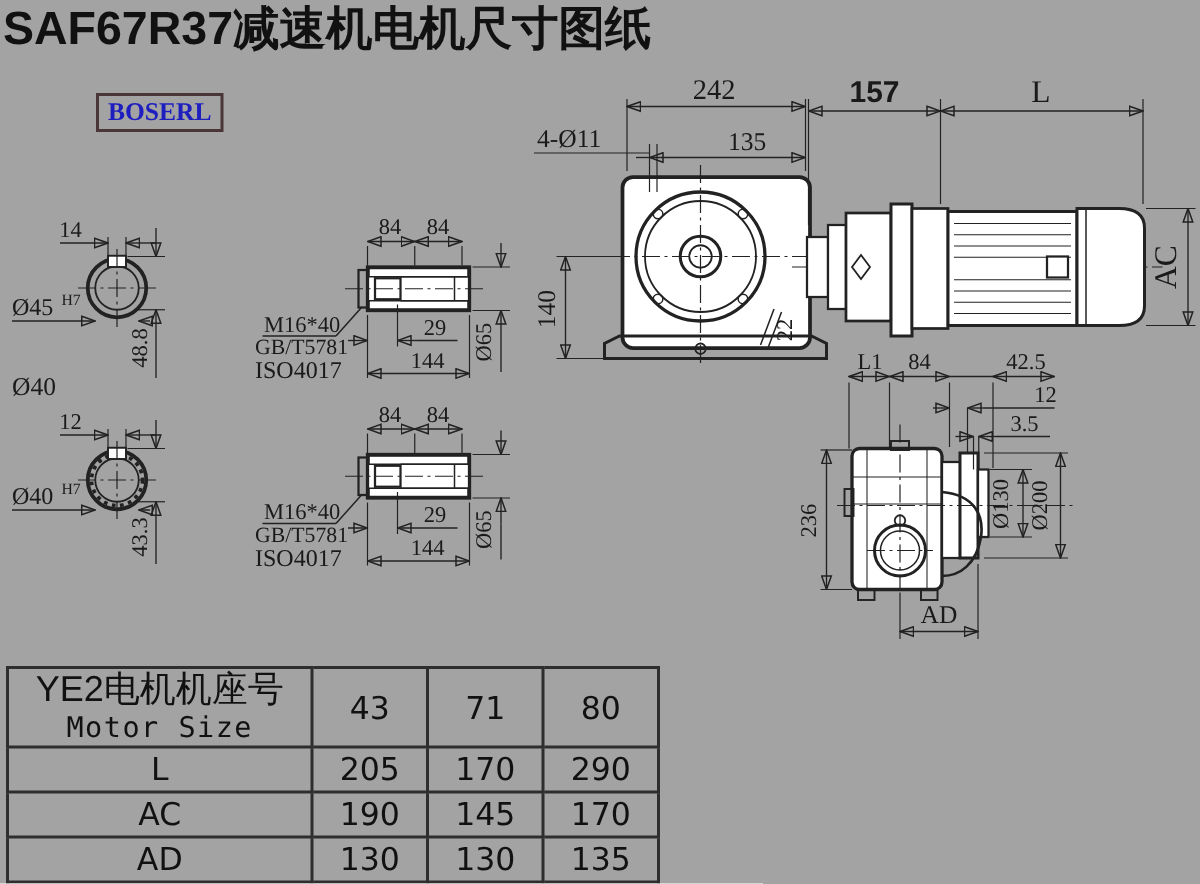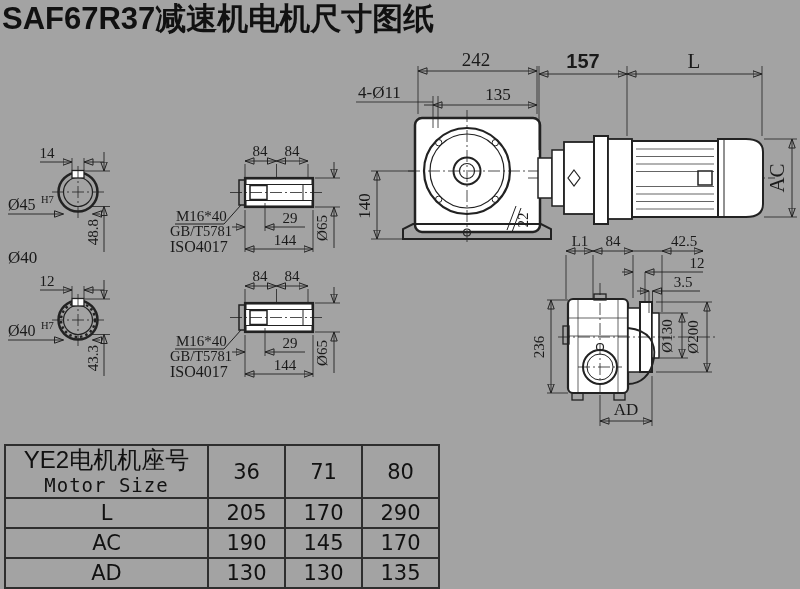--- a/index.html
+++ b/index.html
@@ -30,20 +30,21 @@
   .hdr-cn{font-size:24px;line-height:26px;font-family:"Liberation Sans",sans-serif;}
   .hdr-en{font-size:19px;line-height:24px;font-family:"DejaVu Sans Mono",monospace;letter-spacing:1px;}
   tr.hrow{height:53px}tr.drow{height:30px}
 </style>
 </head>
 <body>
 
 <div id="stage">
 
   <div id="title">SAF67R37减速机电机尺寸图纸</div>
+  <div id="logo">BOSERL</div>
 
   <svg width="800" height="445" viewBox="0 0 800 445">
     <defs>
       <marker id="arr" markerWidth="10" markerHeight="8" refX="9.5" refY="4" orient="auto-start-reverse" markerUnits="userSpaceOnUse">
         <path d="M0.5,0.8 L9.5,4 L0.5,7.2 Z" fill="#222" stroke="none"></path>
       </marker>
       <pattern id="hatch" width="5" height="5" patternTransform="rotate(45)" patternUnits="userSpaceOnUse">
         <line x1="0" y1="0" x2="0" y2="5" stroke="#333" stroke-width="1.1"></line>
       </pattern>
     </defs>
@@ -304,21 +305,21 @@
     </g>
   </svg>
 
   <table id="spec-table">
     <tbody>
         <tr class="hrow">
       <td class="hdr-cell">
         <div class="hdr-cn">YE2电机机座号</div>
         <div class="hdr-en">Motor Size</div>
       </td>
-      <td class="val-cell">36</td>
+      <td class="val-cell">43</td>
       <td class="val-cell">71</td>
       <td class="val-cell">80</td>
     </tr>
     <tr class="drow">
       <td>L</td>
       <td>205</td>
       <td>170</td>
       <td>290</td>
     </tr>
     <tr class="drow">

